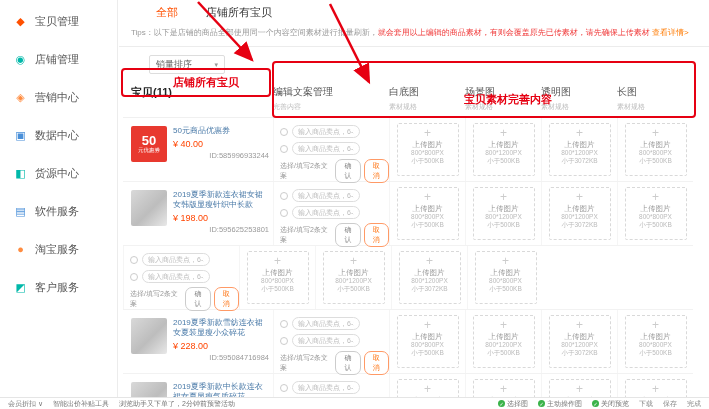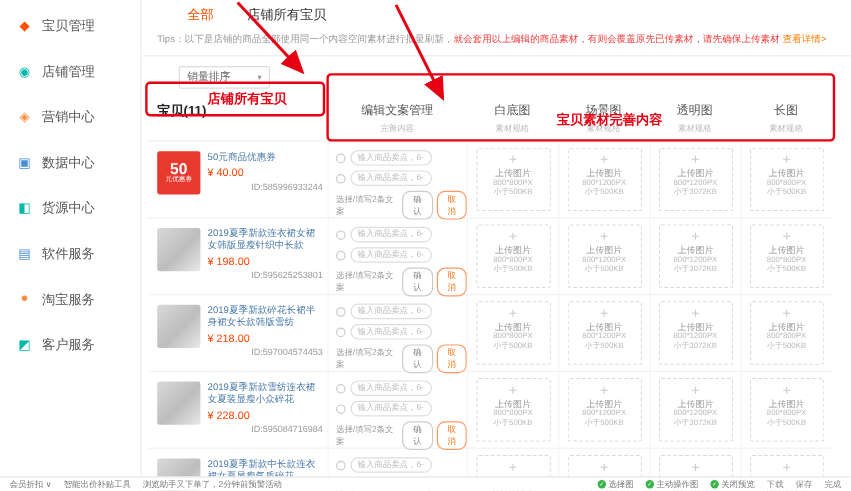--- a/index.html
+++ b/index.html
@@ -27,21 +27,21 @@
   .divider { position:absolute; top:46px; left:0; right:0; height:1px; background:#ececec; }
   .sortbox { position:absolute; top:55px; left:30px; width:76px; height:19px;
              border:1px solid #ddd; border-radius:2px; background:#fff;
              font-size:9px; color:#666; display:flex; align-items:center;
              justify-content:space-between; padding:0 6px; cursor:pointer; }
   .caret { font-size:7px; color:#999; }
 
   
   .table { position:absolute; top:78px; left:4px; width:570px; }
   .thead { display:flex; height:40px; border-bottom:1px solid #f0f0f0; background:#fff; }
-  .th { padding-top:7px; font-size:10px; color:#555; text-align:center; }
+  .th { padding-top:7px; font-size:10px; color:#555; }
   .th .sub { font-size:7px; color:#bdbdbd; margin-top:3px; font-weight:normal; }
   .th-prod { width:150px; text-align:left; padding-left:8px; font-weight:bold; color:#222; font-size:11px; }
   .th-copy { width:116px; }
   .th-img  { width:76px; }
 
   .trow { display:flex; height:64px; border-bottom:1px solid #f2f2f2; }
   .c-prod { width:150px; display:flex; gap:6px; padding:8px 4px 0 8px; }
   .thumb { width:36px; height:36px; flex:none; border-radius:2px; }
   .thumb.photo { background:linear-gradient(135deg,#d9d9d9 0%,#bdbdbd 55%,#e8e8e8 100%); }
   .thumb.coupon { background:#e8392f; color:#fff; display:flex; flex-direction:column;
@@ -295,28 +295,20 @@
             <div class="upcell">
               <div class="plus">+</div>
               <div class="uplabel">上传图片</div>
               <div class="spec">800*800PX</div>
               <div class="spec">小于500KB</div>
             </div>
           </div>
       </div>
 
       <div class="trow">
-        <div class="c-prod">
-          <div class="thumb photo"></div>
-          <div class="pinfo">
-            <div class="ptitle">2019夏季新款碎花长裙半身裙女长款韩版雪纺</div>
-            <div class="pprice">¥ 218.00</div>
-            <div class="pid">ID:597004574453</div>
-          </div>
-        </div>
         <div class="c-copy">
           <div class="inrow">
               <span class="radio"></span>
               <input class="copy-input" placeholder="输入商品卖点，6-12字" style="">
             </div>
           <div class="inrow">
               <span class="radio"></span>
               <input class="copy-input" placeholder="输入商品卖点，6-12字" style="">
             </div>
           <div class="noterow">

